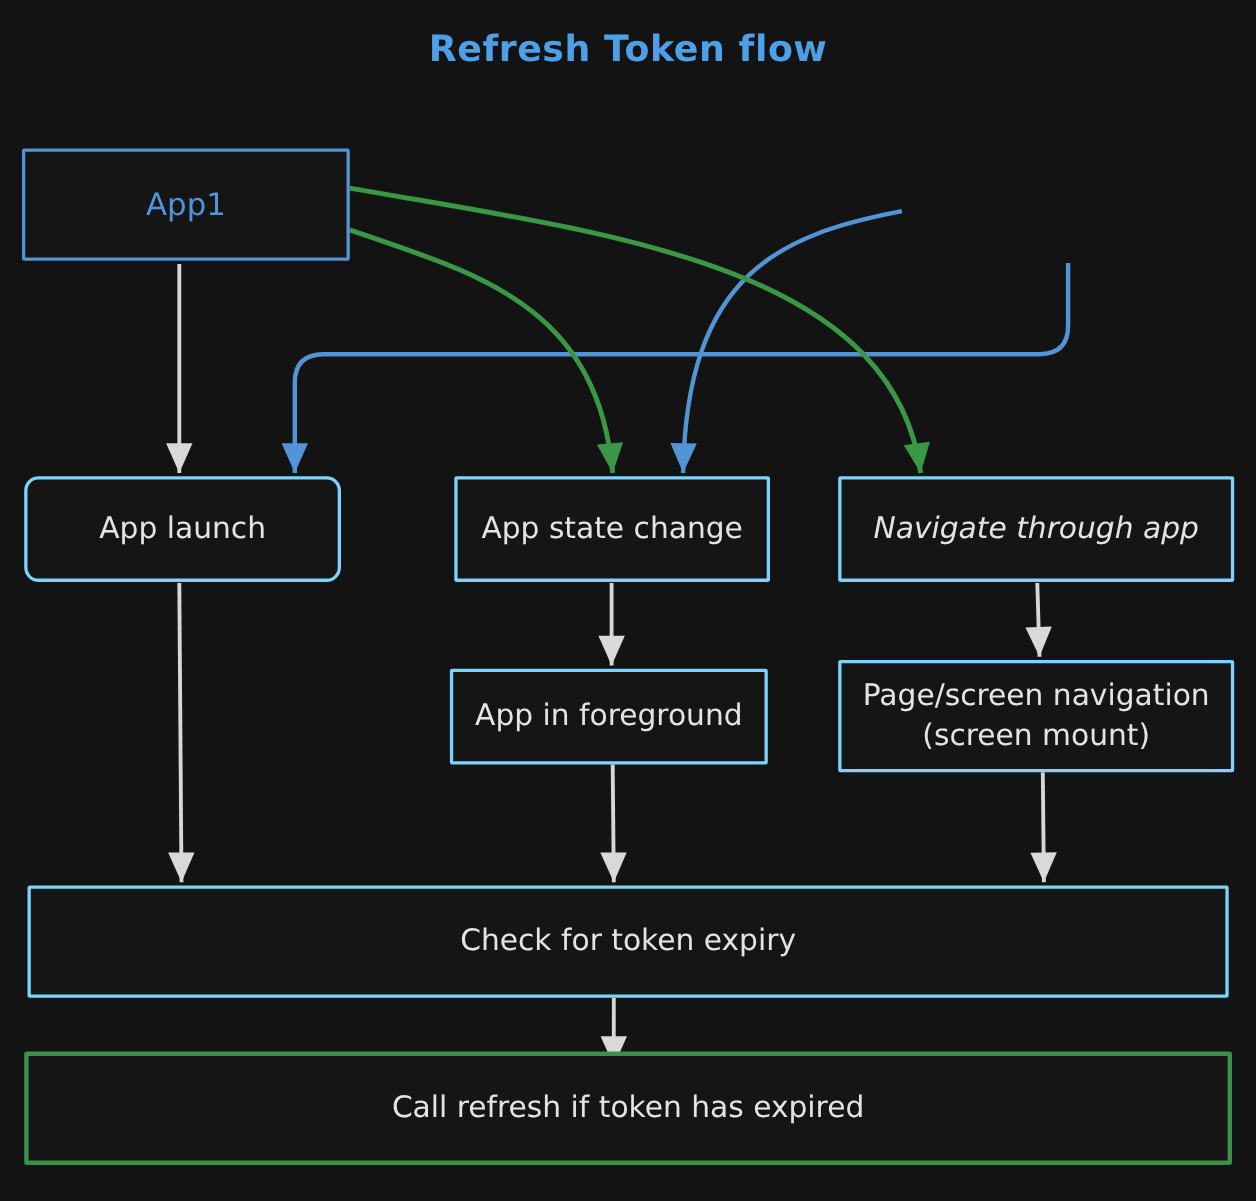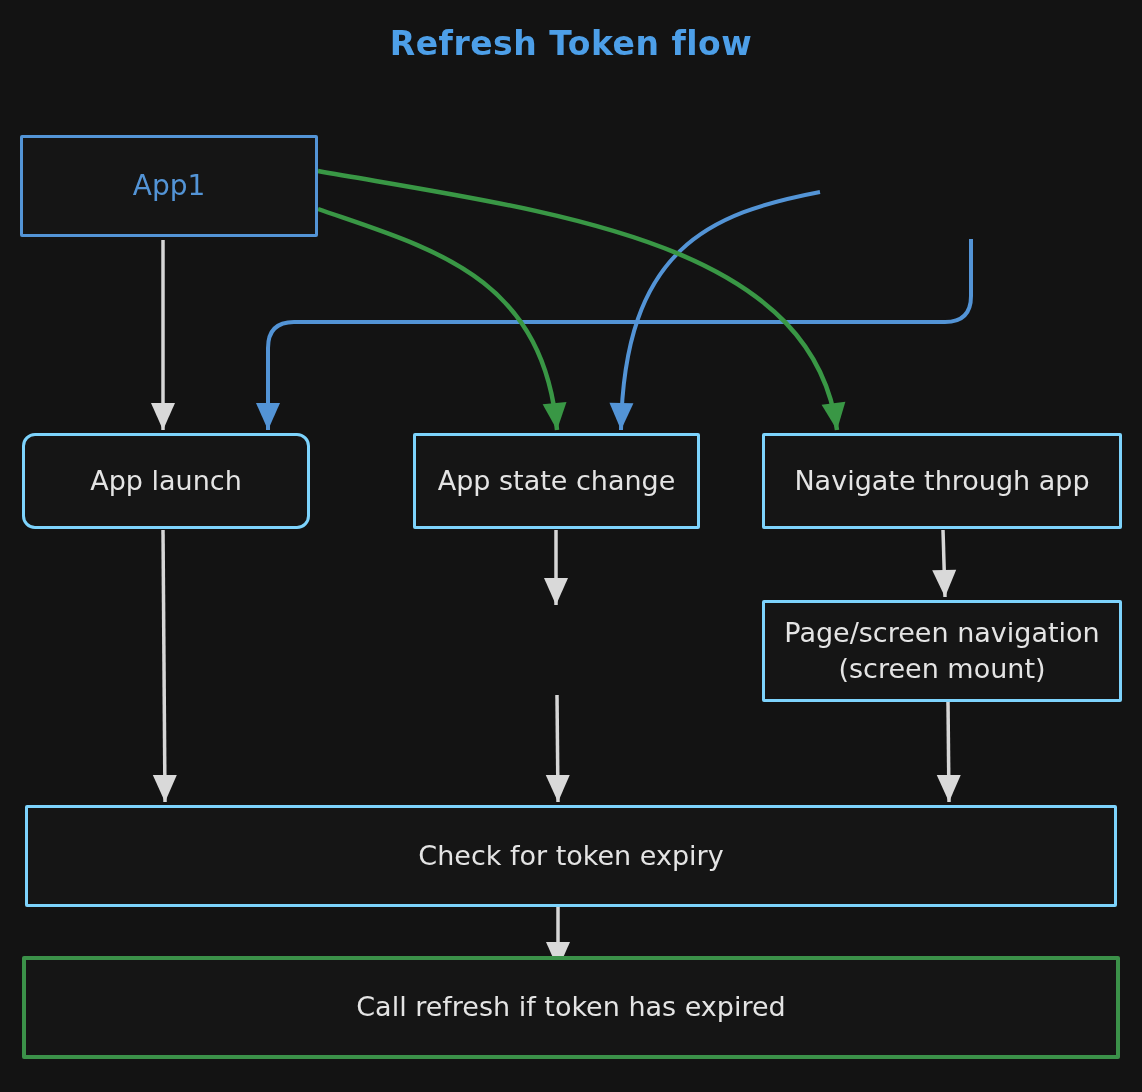--- a/index.html
+++ b/index.html
@@ -17,21 +17,21 @@
     text-align:center;background:#151515;border:3px solid #7dd3fc;color:#e4e4e4;
     font-size:27px;line-height:1.35;border-radius:2px;box-sizing:border-box;
     padding:0 10px;
   }
   .node.blue{border-color:#5394d6;color:#5394d6;font-size:28px;}
   .node.green{border-color:#3b9149;border-width:4px;}
   .n-app1{left:20px;top:135px;width:298px;height:102px;}
   .n-app2{left:822px;top:135px;width:298px;height:102px;}
   .n-app-launch{left:22px;top:433px;width:288px;height:96px;border-radius:13px;}
   .n-app-state-change{left:413px;top:433px;width:287px;height:96px;align-items:center;}
-  .n-navigate{left:762px;top:433px;width:360px;height:96px;}
+  .n-navigate{left:762px;top:433px;width:360px;height:96px;font-style:italic;}
   .n-app-in-foreground{left:409px;top:608px;width:289px;height:87px;}
   .n-page-screen{left:762px;top:600px;width:360px;height:102px;}
   .n-check{left:25px;top:805px;width:1092px;height:102px;}
   .n-call-refresh{left:22px;top:956px;width:1098px;height:103px;}
   .e-gray{stroke:#d6d6d6;stroke-width:3.5;fill:none;}
   .e-blue{stroke:#5394d6;stroke-width:4;fill:none;}
   .e-green{stroke:#399745;stroke-width:4.5;fill:none;}
 </style>
 </head>
 <body>
@@ -71,20 +71,23 @@
   </div>
   <div class="node n-app-launch">
     <span>App launch</span>
   </div>
   <div class="node n-app-state-change">
     <span>App state change</span>
   </div>
   <div class="node n-navigate">
     <span>Navigate through app</span>
   </div>
+  <div class="node n-app-in-foreground">
+    <span>App in foreground</span>
+  </div>
   <div class="node n-check">
     <span>Check for token expiry</span>
   </div>
   <div class="node n-page-screen">
     <span>Page/screen navigation (screen mount)</span>
   </div>
   <div class="node green n-call-refresh">
     <span>Call refresh if token has expired</span>
   </div>
 

